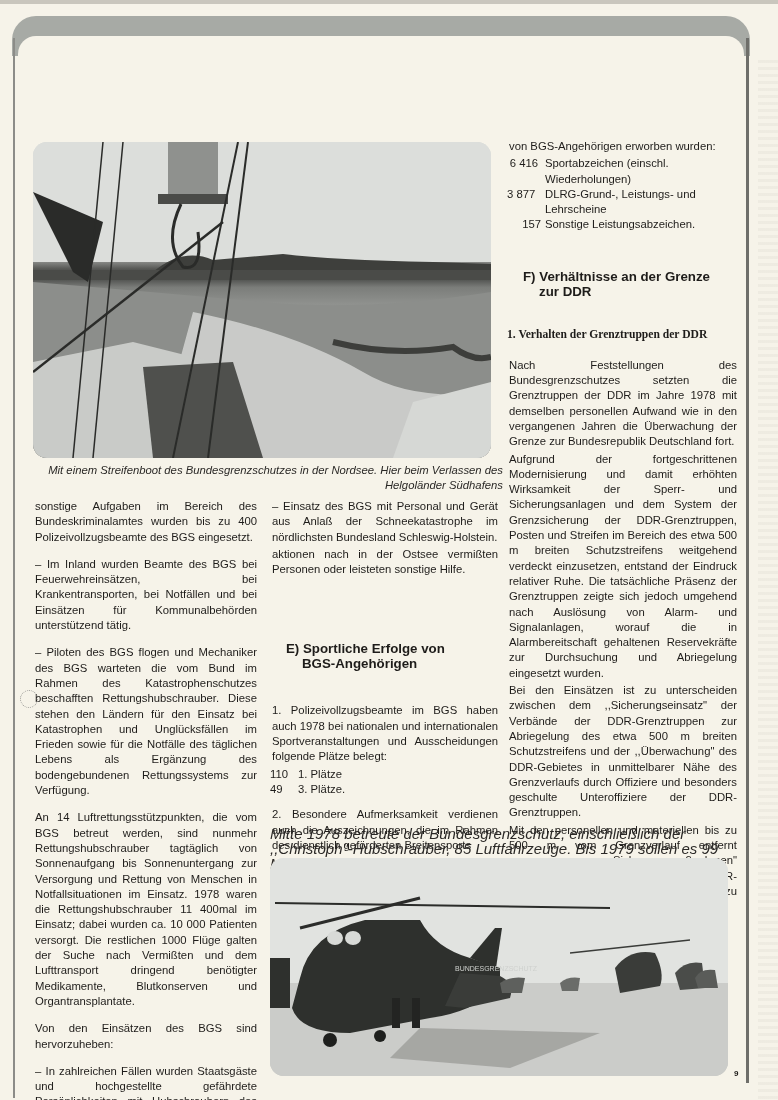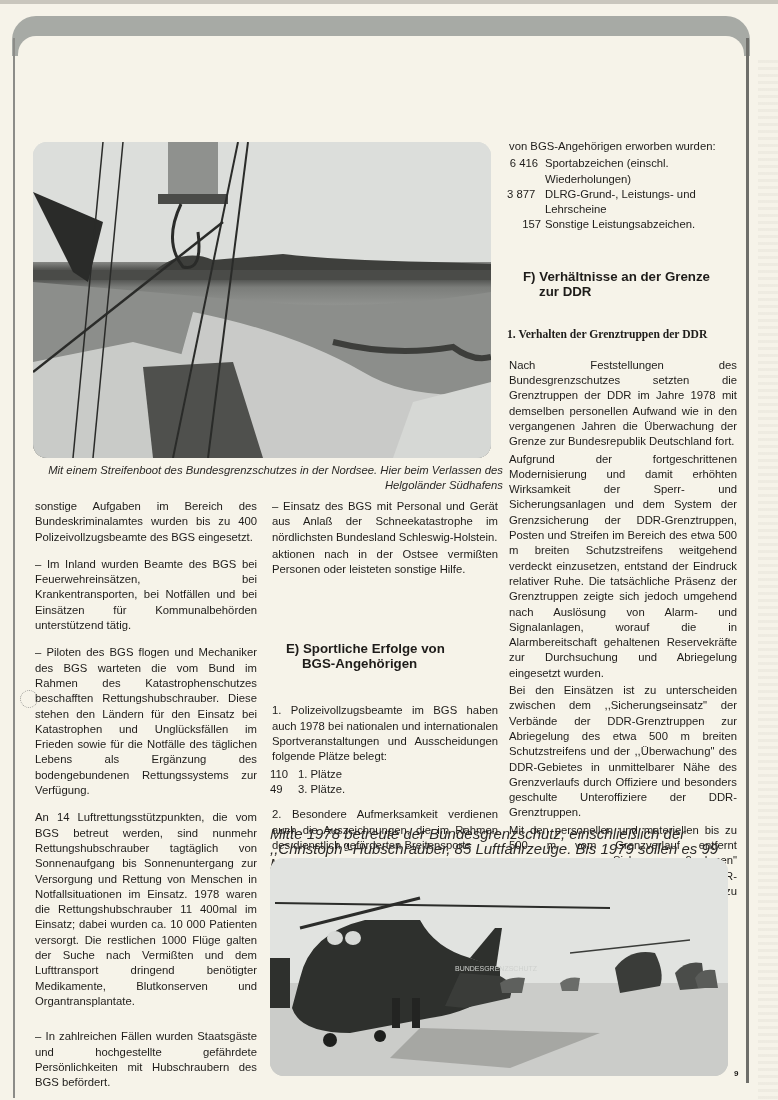--- a/index.html
+++ b/index.html
@@ -89,20 +89,21 @@
 
 <div class="col" style="left:33px; top:497px; width:226px;">
   <p>sonstige Aufgaben im Bereich des Bundeskriminalamtes wurden bis zu 400 Polizeivollzugsbeamte des BGS eingesetzt.</p>
   <div class="gap"></div>
   <p>– Im Inland wurden Beamte des BGS bei Feuerwehreinsätzen, bei Krankentransporten, bei Notfällen und bei Einsätzen für Kommunalbehörden unterstützend tätig.</p>
   <div class="gap"></div>
   <p>– Piloten des BGS flogen und Mechaniker des BGS warteten die vom Bund im Rahmen des Katastrophenschutzes beschafften Rettungshubschrauber. Diese stehen den Ländern für den Einsatz bei Katastrophen und Unglücksfällen im Frieden sowie für die Notfälle des täglichen Lebens als Ergänzung des bodengebundenen Rettungssystems zur Verfügung.</p>
   <div class="gap"></div>
   <p>An 14 Luftrettungsstützpunkten, die vom BGS betreut werden, sind nunmehr Rettungshubschrauber tagtäglich von Sonnenaufgang bis Sonnenuntergang zur Versorgung und Rettung von Menschen in Notfallsituationen im Einsatz. 1978 waren die Rettungshubschrauber 11 400mal im Einsatz; dabei wurden ca. 10 000 Patienten versorgt. Die restlichen 1000 Flüge galten der Suche nach Vermißten und dem Lufttransport dringend benötigter Medikamente, Blutkonserven und Organtransplantate.</p>
   <div class="gap"></div>
+  <p>Von den Einsätzen des BGS sind hervorzuheben:</p>
   <div class="gap"></div>
   <p>– In zahlreichen Fällen wurden Staatsgäste und hochgestellte gefährdete Persönlichkeiten mit Hubschraubern des BGS befördert.</p>
   <div class="gap"></div>
   <p>– In mehreren Fällen eilten Boote des BGS See in Seenot befindlichen Wasserfahrzeugen zu Hilfe, beteiligten sich an Such-</p>
 </div>
 
 <div class="col" style="left:270px; top:497px; width:230px;">
   <p>– Einsatz des BGS mit Personal und Gerät aus Anlaß der Schneekatastrophe im nördlichsten Bundesland Schleswig-Holstein.</p>
   <p>aktionen nach in der Ostsee vermißten Personen oder leisteten sonstige Hilfe.</p>
   <div style="height:46px"></div>

